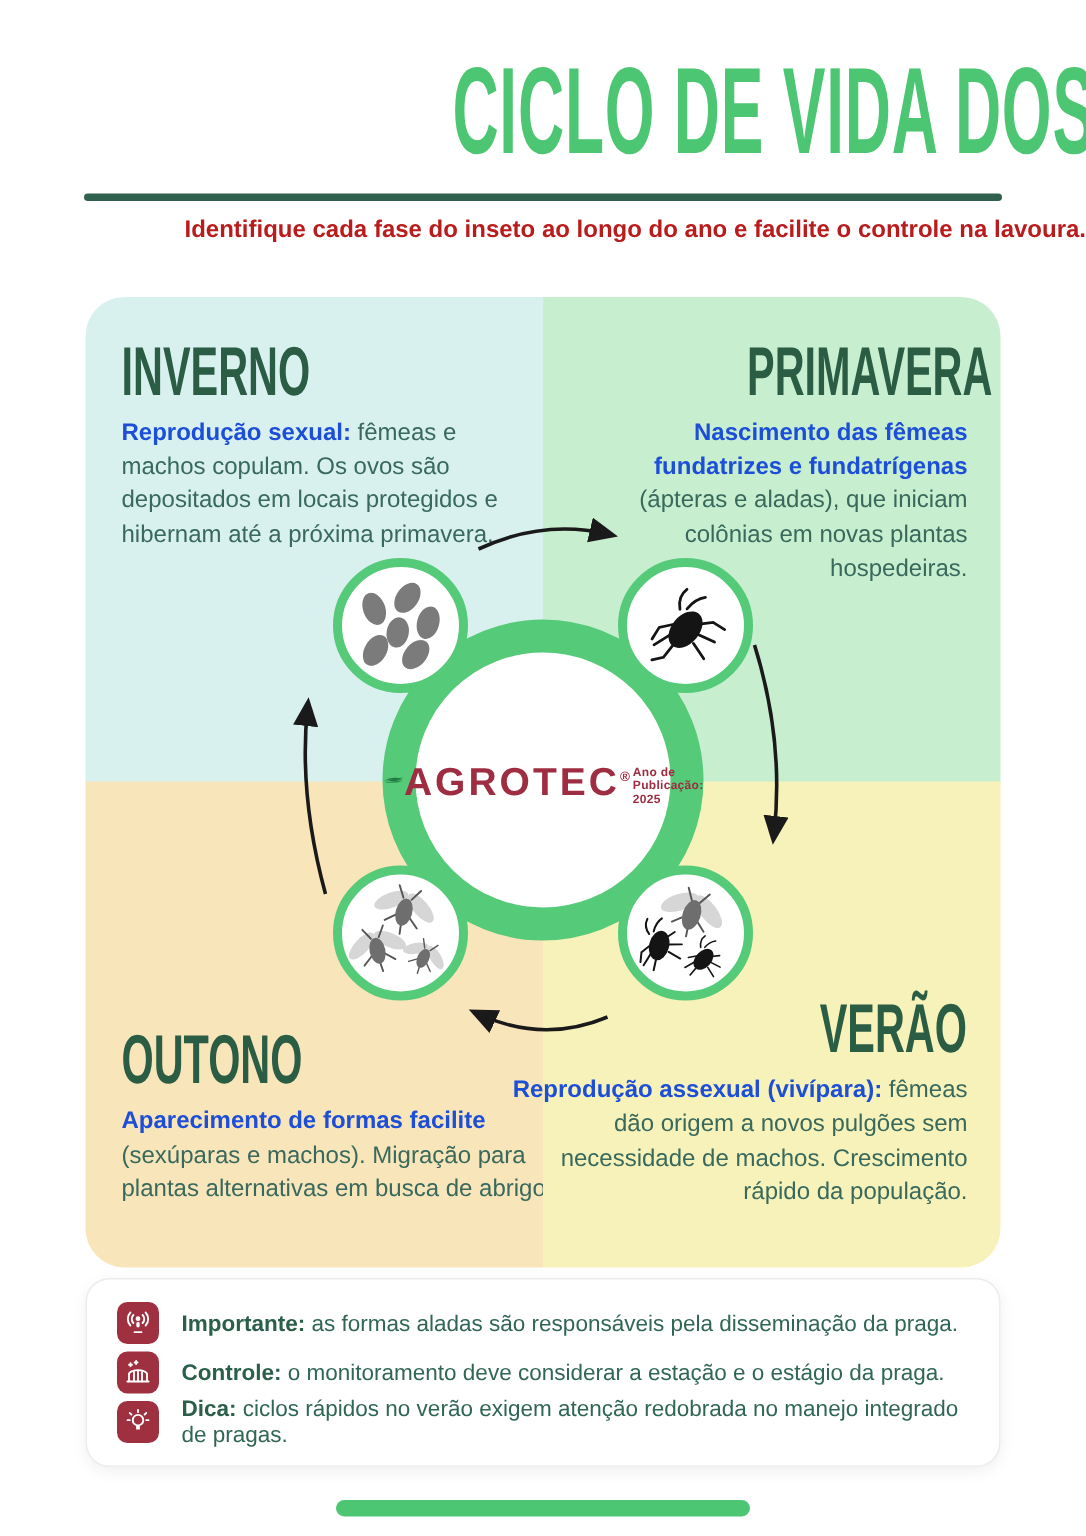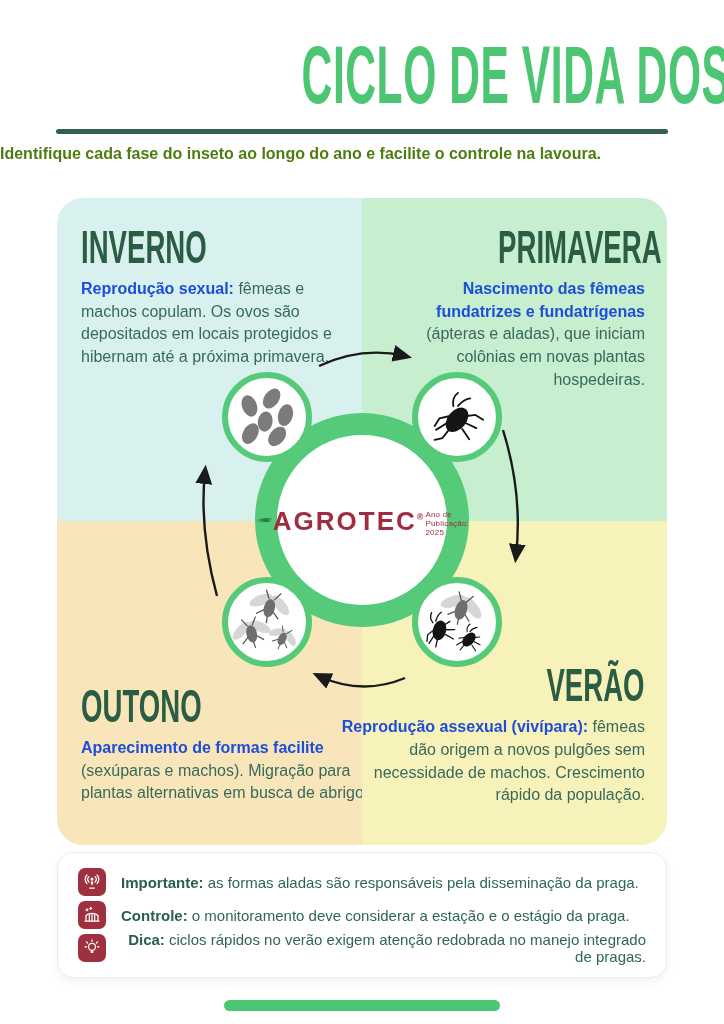--- a/index.html
+++ b/index.html
@@ -5,22 +5,22 @@
   * { margin:0; padding:0; box-sizing:border-box; }
   html,body { width:724px; height:1024px; }
   body { font-family:"Liberation Sans",sans-serif; background:#ffffff; }
   .page { position:relative; width:724px; height:1024px; overflow:hidden; background:#fff; }
 
   
   .title-wrap { position:absolute; top:36px; left:0; width:724px; text-align:center; white-space:nowrap; }
   .title-wrap span { display:inline-block; font-size:82px; font-weight:bold; color:#4cc673;
                      transform:scaleX(0.52); transform-origin:center; line-height:0.95; letter-spacing:1px; }
   .divider { position:absolute; top:129px; left:56px; width:612px; height:5px; background:#30604e; border-radius:3px; }
-  .subtitle { position:absolute; top:145px; left:0; width:724px; text-align:left;
-              font-size:16px; font-weight:bold; color:#4d7c0f; }
+  .subtitle { position:absolute; top:145px; left:0; width:724px; text-align:right;
+              font-size:16px; font-weight:bold; color:#b91c1c; }
 
   
   .grid { position:absolute; top:198px; left:57px; width:610px; height:647px; }
   .quad { position:absolute; width:305px; height:324px;padding-left:48px; }
   .q-inverno   { left:0; top:0; background:#d8f1ef; border-top-left-radius:26px; }
   .q-primavera { right:0; top:0; background:#c7eecf; border-top-right-radius:26px; }
   .q-outono    { left:0; bottom:0; background:#f8e5ba; border-bottom-left-radius:26px; }
   .q-verao     { right:0; bottom:0; background:#f7f2b9; border-bottom-right-radius:26px; }
 
   .q-content { position:absolute; }
@@ -38,37 +38,37 @@
   .q-body { font-size:16px; line-height:1.42; color:#38695c; }
   .q-body b { color:#1d4ed8; }
 
   
   .ring { position:absolute; left:198px; top:215px; width:214px; height:214px;
           border:22px solid #55ca79; border-radius:50%; background:#fff; }
   .center-content { position:absolute; left:198px; top:215px; width:214px; height:214px;
                     display:flex; align-items:center; justify-content:center; }
   .brand-name { font-size:26px; font-weight:bold; color:#9e2d41; letter-spacing:2px; margin-top:2px; }
   .brand-name sup { font-size:9px; }
-  .brand-pub { font-size:8px; font-weight:normal; color:#9e2d41; margin-top:6px; letter-spacing:0.2px; }
+  .brand-pub { font-size:8px; font-weight:bold; color:#9e2d41; margin-top:6px; letter-spacing:0.2px; }
 
   .node { position:absolute; width:90px; height:90px; border-radius:50%;
           background:#fff; border:6px solid #55ca79;
           display:flex; align-items:center; justify-content:center; }
   .node-tl { left:165px; top:174px; }
   .node-tr { left:355px; top:174px; }
   .node-bl { left:165px; top:379px; }
   .node-br { left:355px; top:379px; }
 
   .arrows { position:absolute; left:0; top:0; pointer-events:none; }
 
   
   .notes { position:absolute; left:57px; top:852px; width:610px; height:126px;
            background:#fff; border:1px solid #ececec; border-radius:16px;
            box-shadow:0 3px 10px rgba(0,0,0,0.06);
-           padding:14px 20px; display:flex; flex-direction:column; justify-content:space-between;text-align:right; }
+           padding:14px 20px; display:flex; flex-direction:column; justify-content:space-between; }
   .note-row { display:flex; align-items:center; gap:15px; height:30px; }
   .note-icon { width:28px; height:28px; background:#9e3040; border-radius:7px; flex:0 0 auto;
                display:flex; align-items:center; justify-content:center; }
   .note-text { font-size:15px; color:#2f6655; }
   .note-text b { color:#2a5f4a; }
 
   .footer-bar { position:absolute; left:224px; top:1000px; width:276px; height:11px;
                 border-radius:6px; background:#4cc673; }
 </style>
 </head>

